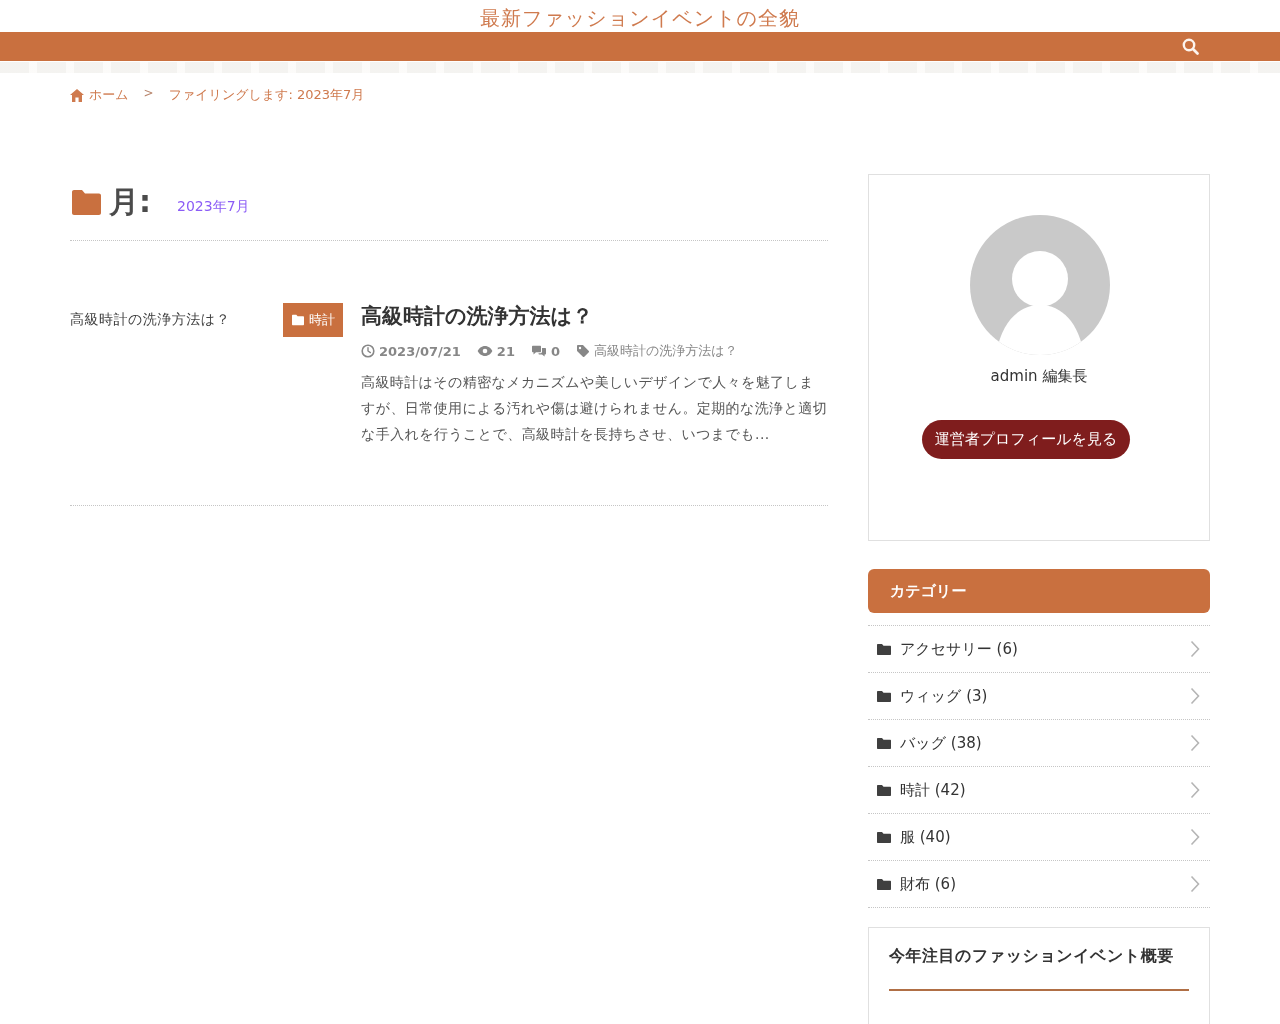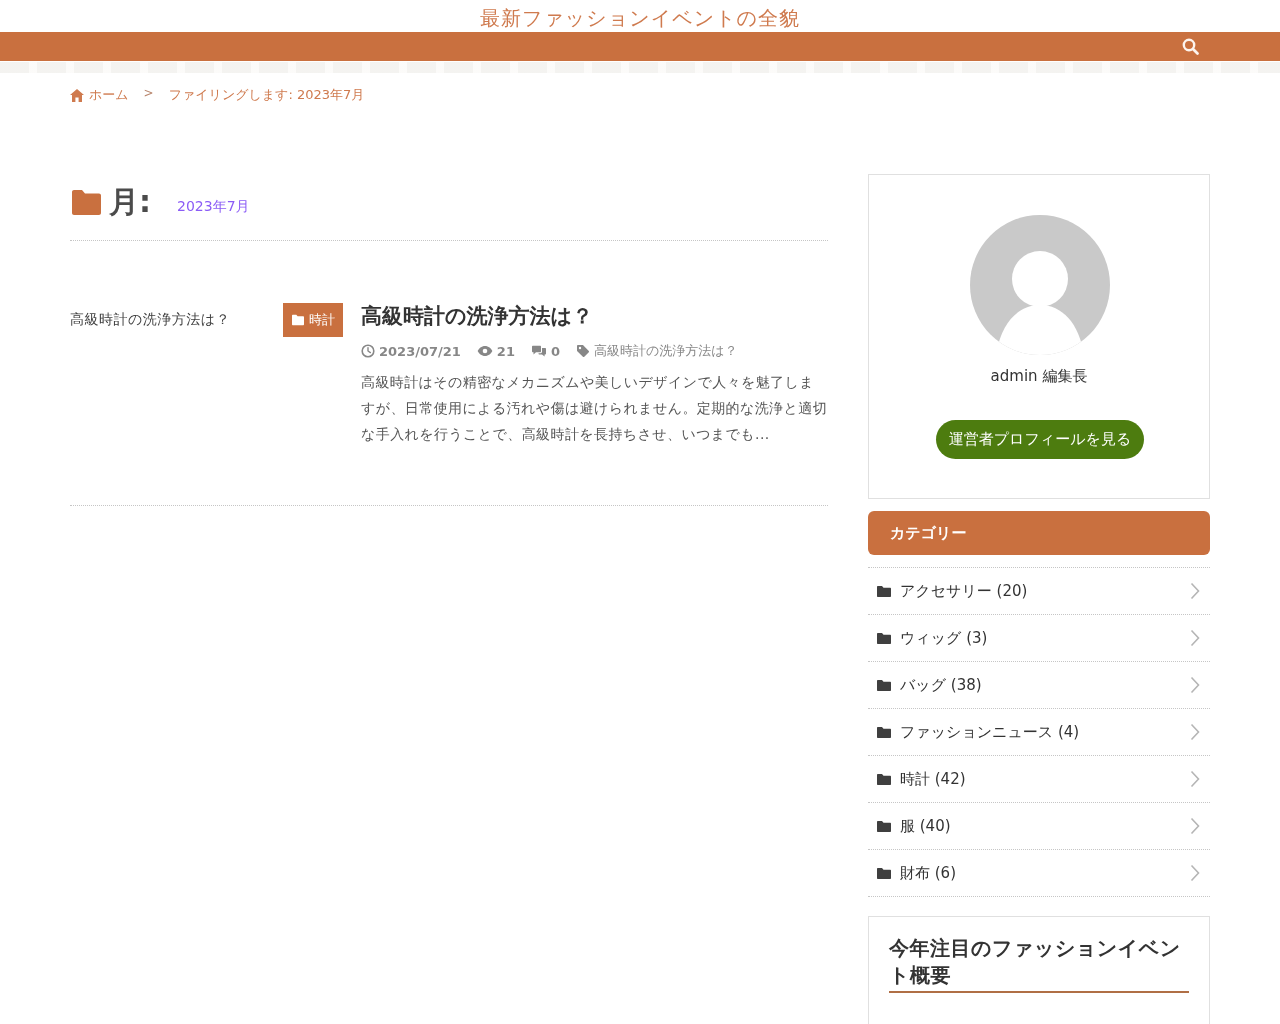--- a/index.html
+++ b/index.html
@@ -43,40 +43,40 @@
                font-size:13px; cursor:pointer; }
   .entry-content { margin-left:291px; }
   .entry-title { font-size:21px; line-height:26px; font-weight:bold; color:#333; cursor:pointer; }
   .entry-meta { display:flex; align-items:center; margin-top:13px; font-size:13px; color:#878787; }
   .meta-item { display:flex; align-items:center; gap:4px; margin-right:16px; font-weight:600; }
   .meta-item.tag-item { font-weight:400; cursor:pointer; }
   .excerpt { margin-top:9px; font-size:14px; line-height:26px; color:#555; letter-spacing:.4px; }
 
   
   .sidebar { position:absolute; left:868px; top:174px; width:342px; }
-  .profile-card { position:relative; height:325px; border:1px solid #e0e0e0; background:#fff;
+  .profile-card { position:relative; height:367px; border:1px solid #e0e0e0; background:#fff;
                   text-align:center; }
   .avatar { position:absolute; top:40px; left:101px; width:140px; height:140px; }
   .profile-name { position:absolute; top:192px; width:100%; font-size:15px; color:#333; }
-  .profile-btn { position:absolute; top:245px; left:67px; width:208px; height:39px;
-                 background:#4d7c0f; color:#fff; border:none; border-radius:20px;
+  .profile-btn { position:absolute; top:245px; left:53px; width:208px; height:39px;
+                 background:#7f1d1d; color:#fff; border:none; border-radius:20px;
                  font-size:15px; cursor:pointer; font-family:inherit; }
 
-  .cat-header { margin-top:12px; height:44px; line-height:44px; background:#c9703f;
+  .cat-header { margin-top:28px; height:44px; line-height:44px; background:#c9703f;
                 border-radius:6px; color:#fff; font-size:15px; font-weight:bold;
                 padding-left:22px; }
   .cat-list { list-style:none; margin-top:12px; border-top:1px dotted #c6c6c6; }
   .cat-item { position:relative; height:47px; display:flex; align-items:center; gap:8px;
               border-bottom:1px dotted #c6c6c6; padding-left:8px; font-size:15px; color:#333;
               cursor:pointer; }
   .cat-item .chev { position:absolute; right:10px; top:14px; }
 
   .bottom-widget { margin-top:19px; border:1px solid #e0e0e0; background:#fff;
                    padding:18px 20px 40px 20px; min-height:120px; }
-  .widget-heading { font-size:20px; font-weight:bold; color:#333; padding-bottom:2px;
+  .widget-heading { font-size:16px; font-weight:bold; color:#333; padding-bottom:22px;
                     border-bottom:2px solid #b06f45; letter-spacing:.5px; }
 
   svg { display:block; }
 </style>
 </head>
 <body>
 
 <div class="page">
 
   <header class="site-header">
@@ -210,21 +210,21 @@
 
     <div class="cat-header">カテゴリー</div>
 
     <ul class="cat-list">
       <li class="cat-item">
         <span>
             <svg width="16" height="13" viewBox="0 0 16 13">
               <path d="M1 2 C1 1.4 1.4 1 2 1 H6 L7.5 2.7 H14 C14.6 2.7 15 3.1 15 3.7 V11 C15 11.6 14.6 12 14 12 H2 C1.4 12 1 11.6 1 11 Z" fill="#3f3f3f"></path>
             </svg>
           </span>
-        <span>アクセサリー (20)</span>
+        <span>アクセサリー (6)</span>
         <span class="chev">
             <svg width="10" height="18" viewBox="0 0 10 18">
               <path d="M1.5 1.5 L8.5 9 L1.5 16.5" fill="none" stroke="#b5b5b5" stroke-width="1.6"></path>
             </svg>
           </span>
       </li>
       <li class="cat-item">
         <span>
             <svg width="16" height="13" viewBox="0 0 16 13">
               <path d="M1 2 C1 1.4 1.4 1 2 1 H6 L7.5 2.7 H14 C14.6 2.7 15 3.1 15 3.7 V11 C15 11.6 14.6 12 14 12 H2 C1.4 12 1 11.6 1 11 Z" fill="#3f3f3f"></path>
@@ -237,33 +237,20 @@
             </svg>
           </span>
       </li>
       <li class="cat-item">
         <span>
             <svg width="16" height="13" viewBox="0 0 16 13">
               <path d="M1 2 C1 1.4 1.4 1 2 1 H6 L7.5 2.7 H14 C14.6 2.7 15 3.1 15 3.7 V11 C15 11.6 14.6 12 14 12 H2 C1.4 12 1 11.6 1 11 Z" fill="#3f3f3f"></path>
             </svg>
           </span>
         <span>バッグ (38)</span>
-        <span class="chev">
-            <svg width="10" height="18" viewBox="0 0 10 18">
-              <path d="M1.5 1.5 L8.5 9 L1.5 16.5" fill="none" stroke="#b5b5b5" stroke-width="1.6"></path>
-            </svg>
-          </span>
-      </li>
-      <li class="cat-item">
-        <span>
-            <svg width="16" height="13" viewBox="0 0 16 13">
-              <path d="M1 2 C1 1.4 1.4 1 2 1 H6 L7.5 2.7 H14 C14.6 2.7 15 3.1 15 3.7 V11 C15 11.6 14.6 12 14 12 H2 C1.4 12 1 11.6 1 11 Z" fill="#3f3f3f"></path>
-            </svg>
-          </span>
-        <span>ファッションニュース (4)</span>
         <span class="chev">
             <svg width="10" height="18" viewBox="0 0 10 18">
               <path d="M1.5 1.5 L8.5 9 L1.5 16.5" fill="none" stroke="#b5b5b5" stroke-width="1.6"></path>
             </svg>
           </span>
       </li>
       <li class="cat-item">
         <span>
             <svg width="16" height="13" viewBox="0 0 16 13">
               <path d="M1 2 C1 1.4 1.4 1 2 1 H6 L7.5 2.7 H14 C14.6 2.7 15 3.1 15 3.7 V11 C15 11.6 14.6 12 14 12 H2 C1.4 12 1 11.6 1 11 Z" fill="#3f3f3f"></path>

